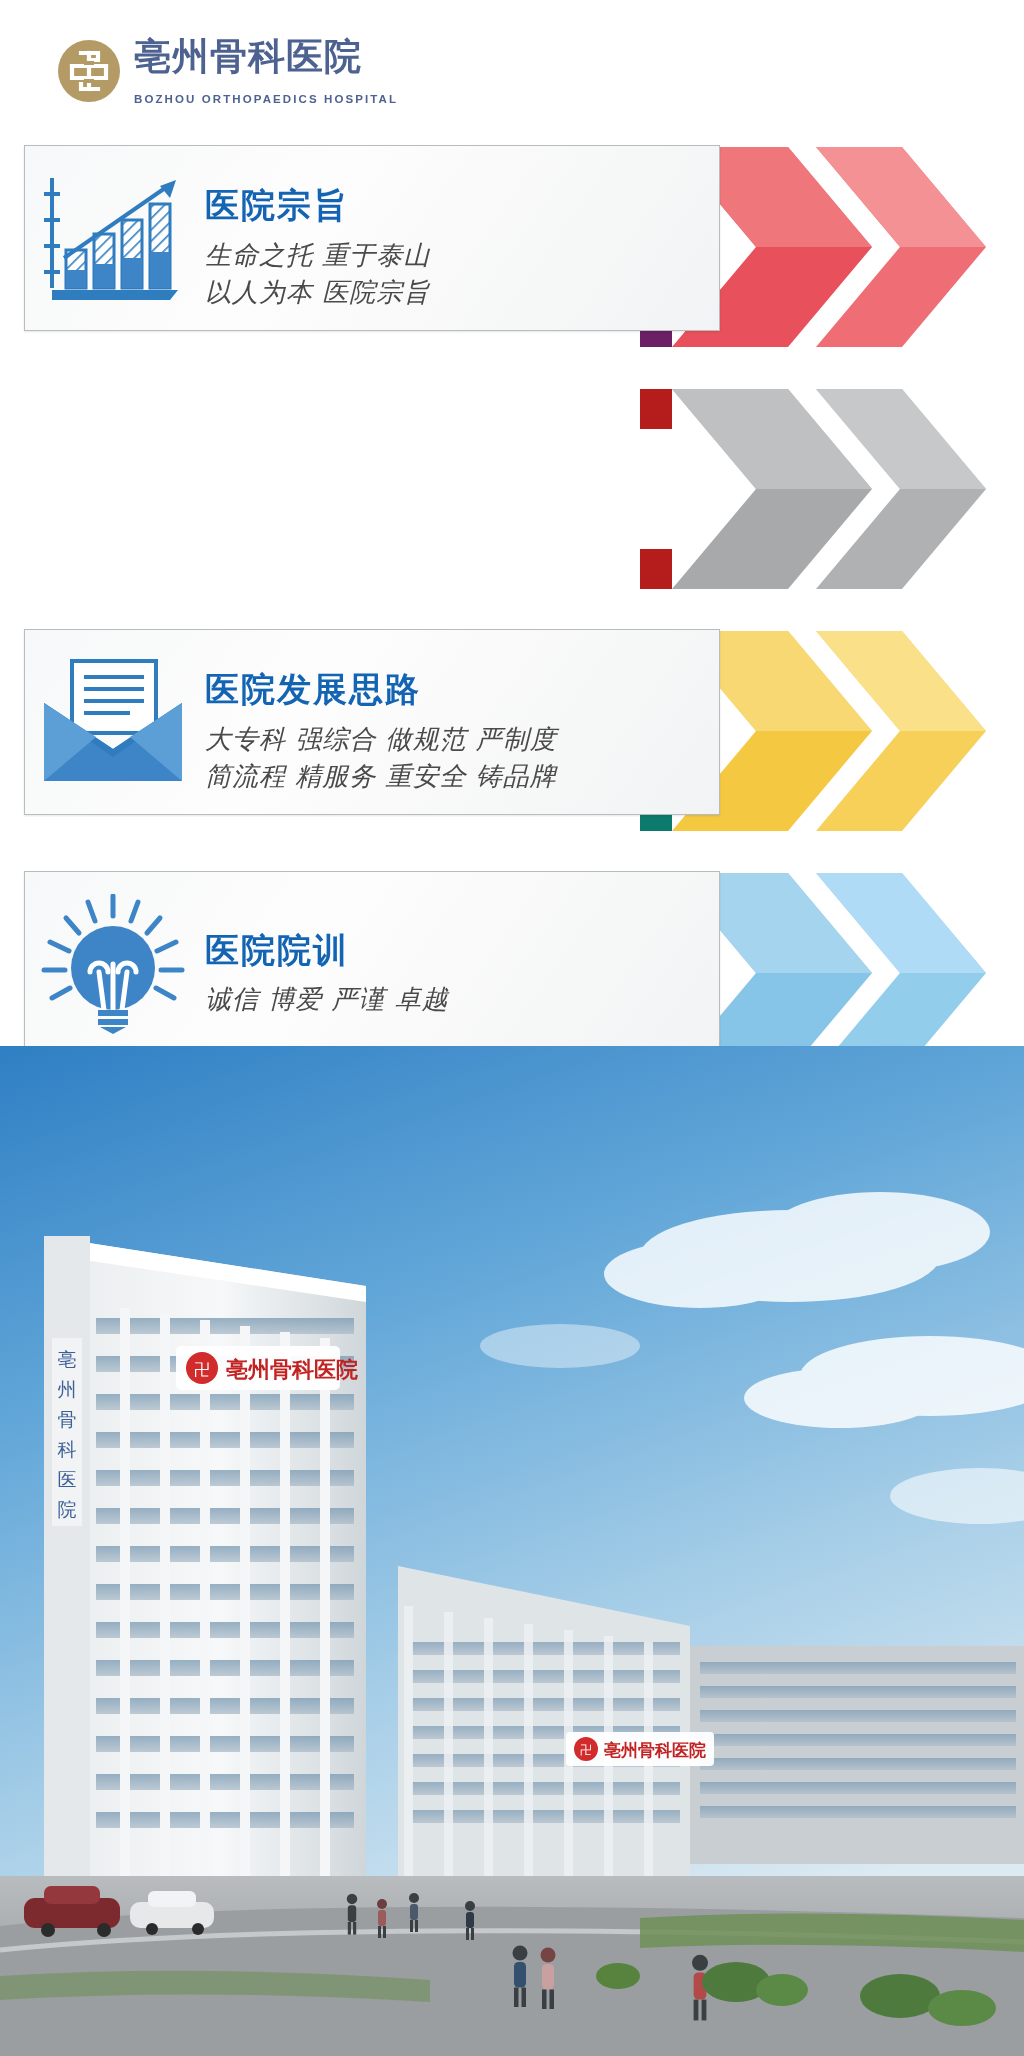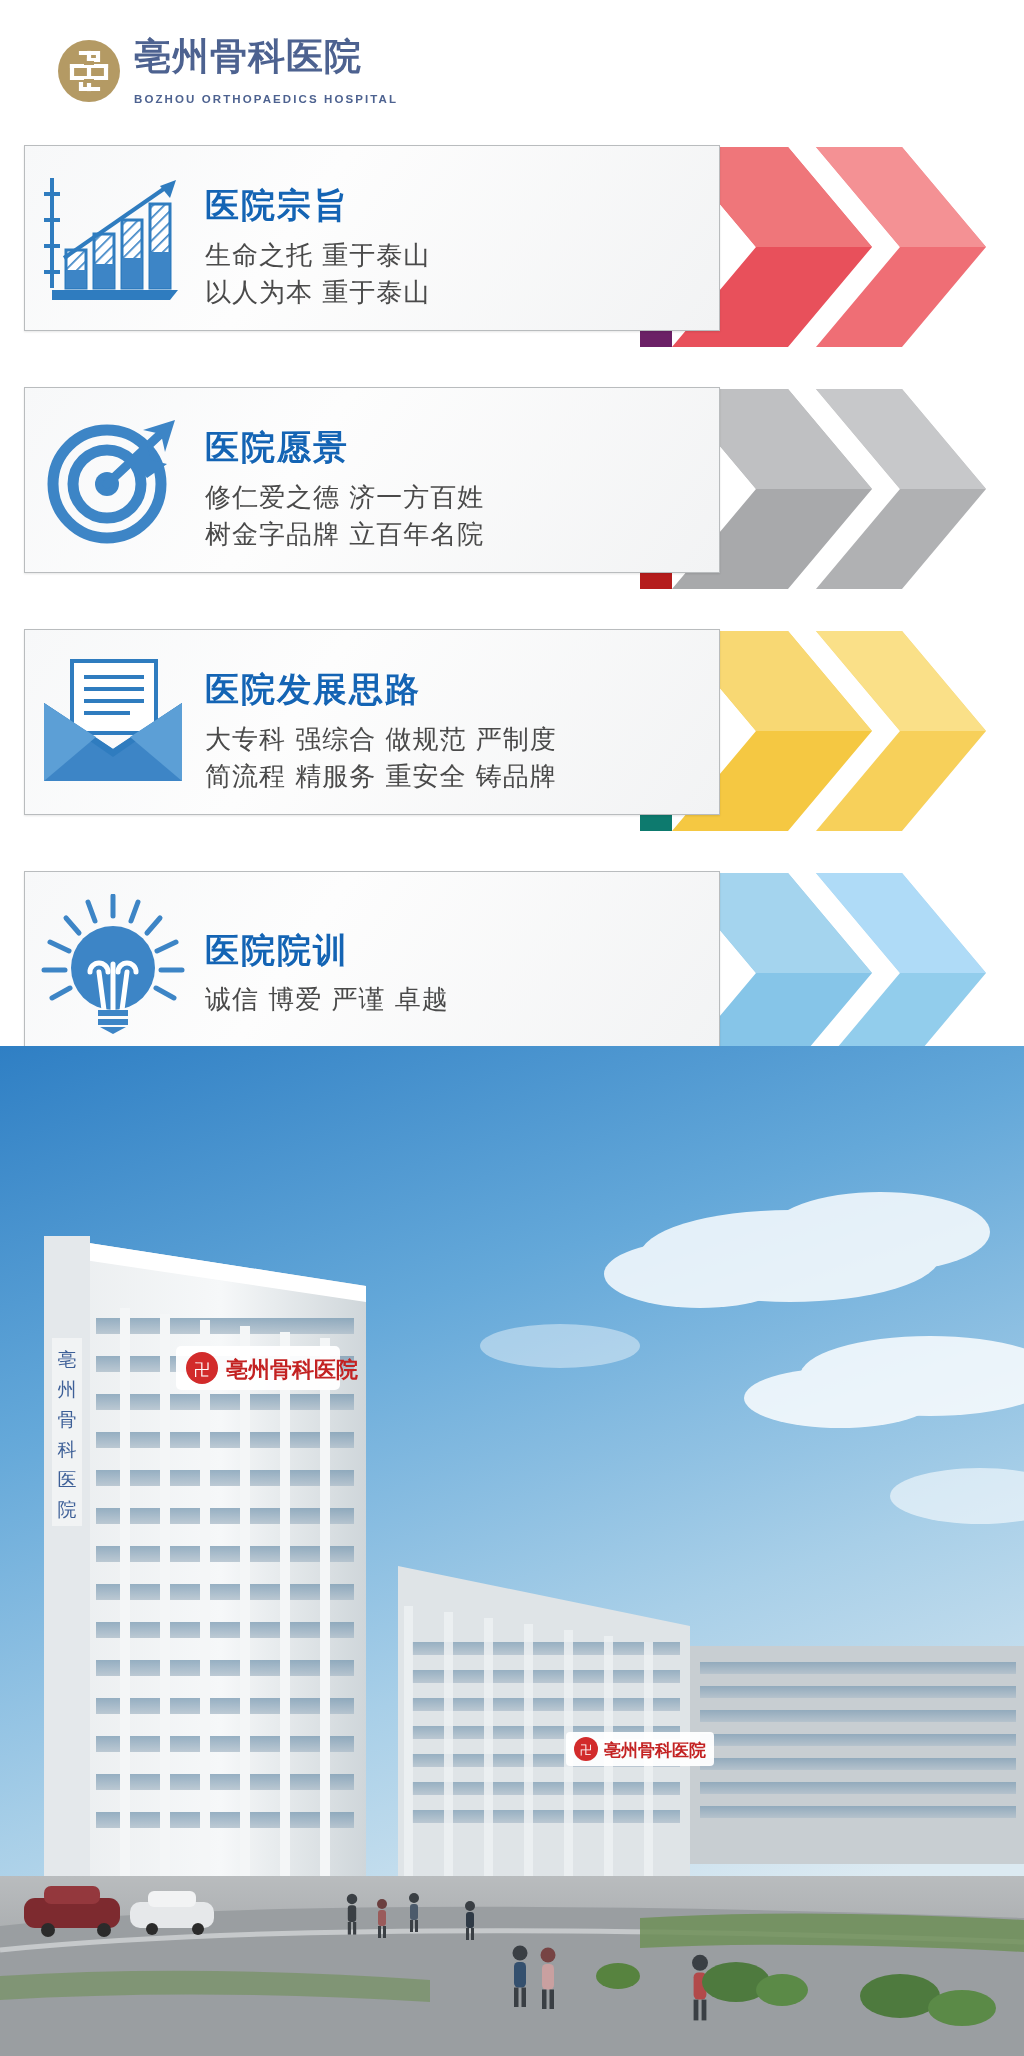--- a/index.html
+++ b/index.html
@@ -41,21 +41,21 @@
   .card-title {
     font-family:"DejaVu Sans","Liberation Sans",sans-serif;
     font-size:34px; font-weight:bold; color:#1464b4;
     letter-spacing:2px; line-height:1.1; margin-bottom:12px;
     text-shadow:0 1px 1px rgba(255,255,255,.9);
     margin-top:23px;
   }
   .card-line {
     font-family:"DejaVu Sans","Liberation Sans",sans-serif;
     font-size:26px; color:#4a4a4a; letter-spacing:1px;
-    line-height:1.45; white-space:nowrap;
+    line-height:1.45; white-space:nowrap;font-style:italic;
   }
 
   
   .arrows { position:absolute; left:640px; top:0; width:384px; height:228px; }
 
   
   .photo {
     position:absolute; left:0; top:1046px; width:1024px; height:1010px;
     overflow:hidden;
   }
@@ -129,54 +129,35 @@
           <path d="M14 118 L140 118 L132 128 L14 128 Z" fill="#2f7cbf"></path>
           <g stroke="#2f7cbf" stroke-width="4" fill="none">
             <path d="M26 86 L130 14"></path>
           </g>
           <polygon points="138,8 122,14 132,26" fill="#2f7cbf"></polygon>
         </svg>
       </span>
       <span class="card-body">
         <div class="card-title">医院宗旨</div>
         <div class="card-line">生命之托  重于泰山</div>
-        <div class="card-line">以人为本  重于泰山</div>
+        <div class="card-line">以人为本  医院宗旨</div>
       </span>
     </div>
   </div>
 
   <div class="panel-wrap">
     <div class="arrows">
       <svg width="384" height="228" viewBox="0 0 384 228">
         <polygon points="0,14 32,14 32,54 0,54" fill="#b51c1c"></polygon>
         <polygon points="0,174 32,174 32,214 0,214" fill="#b51c1c"></polygon>
         <polygon points="32,14 148,14 232,114 148,214 32,214 116,114" fill="#a8a9ab"></polygon>
         <polygon points="32,14 148,14 232,114 148,114 116,114" fill="#c3c4c6" opacity=".85"></polygon>
         <polygon points="176,14 262,14 346,114 262,214 176,214 260,114" fill="#b0b1b3"></polygon>
         <polygon points="176,14 262,14 346,114 262,114 260,114" fill="#cdcecf" opacity=".8"></polygon>
       </svg>
-    </div>
-    <div class="card">
-      <span class="card-icon">
-        <svg width="140" height="132" viewBox="0 0 140 132">
-          <g fill="none" stroke="#3d85c6">
-            <circle cx="64" cy="70" r="54" stroke-width="11"></circle>
-            <circle cx="64" cy="70" r="34" stroke-width="11"></circle>
-          </g>
-          <circle cx="64" cy="70" r="12" fill="#3d85c6"></circle>
-          <path d="M64 70 L124 14" stroke="#3d85c6" stroke-width="9" fill="none" stroke-linecap="round"></path>
-          <polygon points="132,6 100,16 118,20 122,38" fill="#3d85c6"></polygon>
-          <polygon points="88,44 104,30 108,46 124,50 104,64" fill="#3d85c6"></polygon>
-        </svg>
-      </span>
-      <span class="card-body">
-        <div class="card-title">医院愿景</div>
-        <div class="card-line">修仁爱之德  济一方百姓</div>
-        <div class="card-line">树金字品牌  立百年名院</div>
-      </span>
     </div>
   </div>
 
   <div class="panel-wrap">
     <div class="arrows">
       <svg width="384" height="228" viewBox="0 0 384 228">
         <polygon points="0,14 32,14 32,54 0,54" fill="#0d7a6e"></polygon>
         <polygon points="0,174 32,174 32,214 0,214" fill="#0d7a6e"></polygon>
         <polygon points="32,14 148,14 232,114 148,214 32,214 116,114" fill="#f5c842"></polygon>
         <polygon points="32,14 148,14 232,114 148,114 116,114" fill="#f8da7b" opacity=".85"></polygon>

